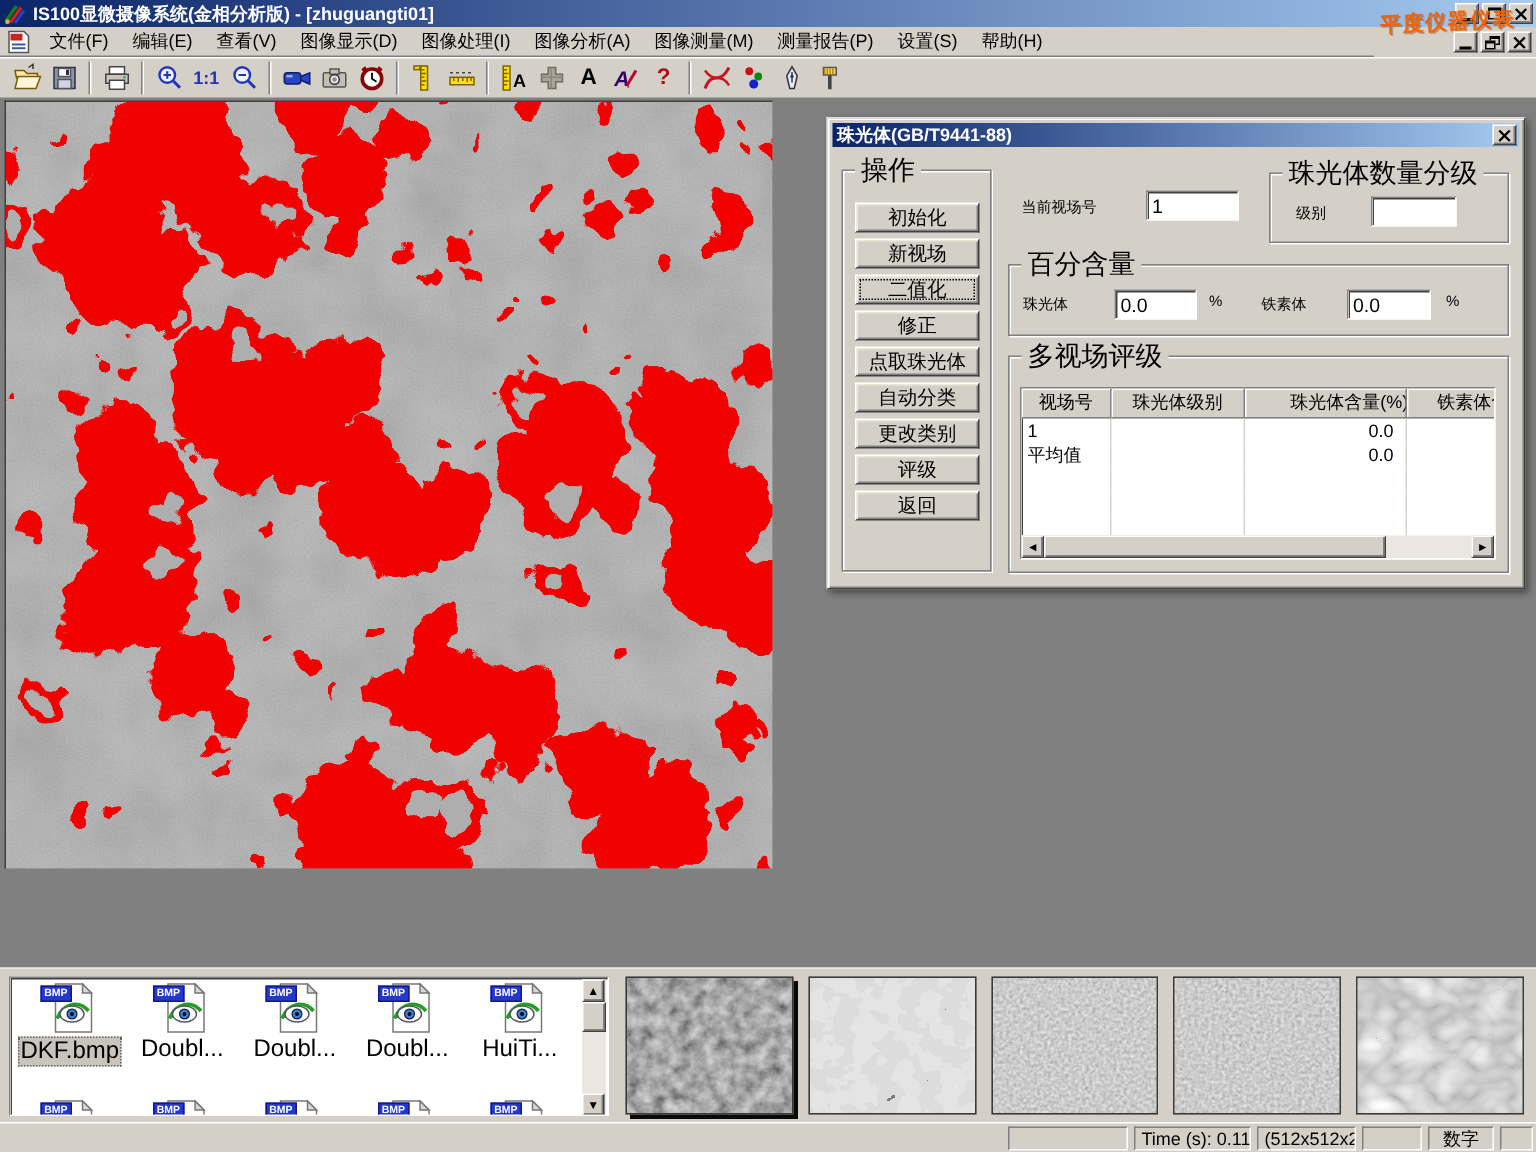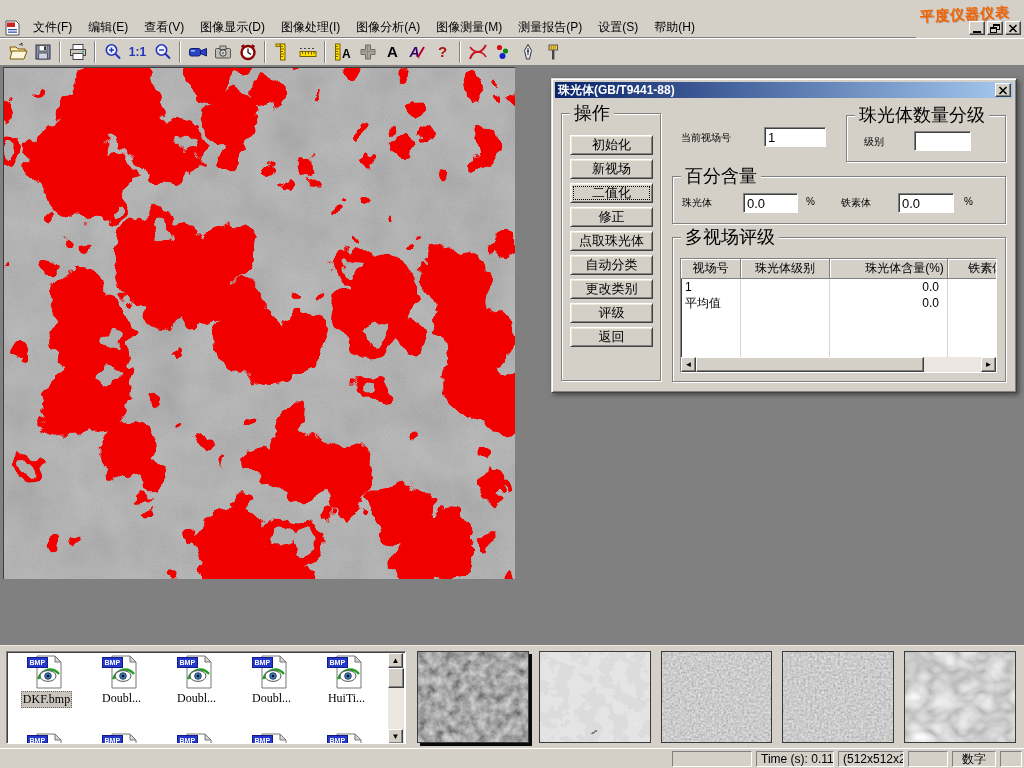--- a/index.html
+++ b/index.html
@@ -67,37 +67,37 @@
   
   .mv-table{position:absolute;left:128px;top:179px;width:317px;height:115px;background:#fff;
     border:1px solid;border-color:#808080 #fff #fff #808080;box-shadow:inset 1px 1px 0 #404040;overflow:hidden;}
   .mv-row{display:flex;height:16px;}
   .mv-row.header{height:20px;}
   .hcell{flex:none;background:#d4d0c8;border-right:1px solid #808080;border-bottom:1px solid #808080;
     box-shadow:inset 1px 1px 0 #fff;display:flex;align-items:center;justify-content:center;
     font-size:12px;white-space:nowrap;overflow:hidden;}
   .ccell{flex:none;border-right:1px solid #d8d4cc;font-size:12px;display:flex;align-items:center;
     white-space:nowrap;overflow:hidden;}
-  .c0{width:60px;} .c1{width:89px;} .c2{width:118px;padding-left:32px;} .c3{width:120px;}
+  .c0{width:60px;} .c1{width:89px;} .c2{width:108px;padding-left:32px;} .c3{width:120px;}
   .ccell.c0{padding-left:4px;} .ccell.c2{justify-content:flex-end;padding-right:8px;}
   .hscroll{position:absolute;left:0;bottom:0;width:100%;height:15px;background:#ebe7e0;display:flex;}
   .sbtn{width:15px;height:15px;flex:none;display:flex;align-items:center;justify-content:center;
     font-size:8px;background:#d4d0c8;border:1px solid;border-color:#fff #404040 #404040 #fff;
     box-shadow:inset -1px -1px 0 #808080;padding:0;color:#000;}
   .hthumb{width:228px;height:15px;flex:none;background:#d4d0c8;border:1px solid;border-color:#fff #404040 #404040 #fff;box-shadow:inset -1px -1px 0 #808080;}
   .hspacer{flex:1;}
   
   .bottom{position:absolute;left:0;top:645px;width:1024px;height:103px;background:#d4d0c8;border-top:1px solid #ece9d8;}
   .filelist{position:absolute;left:6px;top:5px;width:400px;height:93px;overflow:hidden;}
   .filerow{position:absolute;left:2px;top:3px;display:flex;}
   .fileitem{width:75px;display:flex;flex-direction:column;align-items:center;flex:none;}
   .ficon{position:relative;width:34px;height:34px;flex:none;}
   .badge{position:absolute;left:-3px;top:2px;background:#2438cc;color:#fff;font-size:7px;font-weight:bold;
     padding:1px 2px;border:1px solid #111a88;line-height:7px;letter-spacing:0;}
-  .fname{font-family:Liberation Serif, serif;font-size:12px;margin-top:2px;white-space:nowrap;}
+  .fname{font-family:Liberation Sans, sans-serif;font-size:16px;margin-top:2px;white-space:nowrap;}
   .fname.selected{background:#c9c5bd;border:1px dotted #666;padding:0 1px;}
   .vscroll{position:absolute;right:1px;top:1px;width:16px;height:91px;background:#ebe7e0;display:flex;flex-direction:column;}
   .vthumb{height:20px;width:100%;background:#d4d0c8;border:1px solid;border-color:#fff #404040 #404040 #fff;box-shadow:inset -1px -1px 0 #808080;}
   .vspacer{flex:1;}
   .thumbs{position:absolute;left:417px;top:5px;right:8px;height:92px;display:flex;gap:10px;}
   .thumb{flex:1;border:1px solid #3a3a3a;background:#999;overflow:hidden;}
   .thumb.active{box-shadow:3px 3px 0 #0a0a0a;}
   .thumb svg{display:block;width:100%;height:100%;}
   
   .status{position:absolute;left:0;top:748px;width:1024px;height:20px;background:#d4d0c8;border-top:1px solid #fff;}
@@ -119,20 +119,42 @@
         <ellipse cx="18" cy="21" rx="8" ry="5.4" fill="#fdfdfd" stroke="#556" stroke-width="1"></ellipse>
         <circle cx="18" cy="21" r="3.3" fill="#3b7fd0" stroke="#123" stroke-width="0.8"></circle>
         <circle cx="18" cy="21" r="1.3" fill="#000"></circle>
       </symbol>
       <symbol id="x-glyph" viewBox="0 0 10 9">
         <path d="M1.5 1 L8.5 8 M8.5 1 L1.5 8" stroke="#000" stroke-width="1.6" fill="none"></path>
       </symbol>
     </defs>
   </svg>
 
+  <div class="titlebar">
+    <svg class="app-icon" width="16" height="16" viewBox="0 0 16 16">
+      <path d="M2 13 L9 3" stroke="#1a7a1a" stroke-width="2.4"></path>
+      <path d="M5 14 L12 4" stroke="#cc2222" stroke-width="2.2"></path>
+      <path d="M8 14.5 L14 6" stroke="#2244cc" stroke-width="2"></path>
+      <circle cx="3" cy="13.5" r="1.6" fill="#d4b04a"></circle>
+    </svg>
+    <span class="title">IS100显微摄像系统(金相分析版) - [zhuguangti01]</span>
+    <div class="win-btns">
+      <button class="wbtn">
+          <span class="glyph-min"></span>
+        </button>
+      <button class="wbtn">
+          <span class="glyph-max"></span>
+        </button>
+      <button class="wbtn">
+          <svg width="10" height="9">
+            <use href="#x-glyph"></use>
+          </svg>
+        </button>
+    </div>
+  </div>
   <div class="watermark">平度仪器仪表</div>
 
   <div class="menubar">
     <svg class="doc-icon" viewBox="0 0 17 16">
       <polygon points="2,1 12,1 15,4 15,15 2,15" fill="#fff" stroke="#555"></polygon>
       <rect x="3" y="2.5" width="8" height="4.5" fill="#cc2222"></rect>
       <rect x="4" y="9" width="9" height="1.3" fill="#3355aa"></rect>
       <rect x="4" y="11.5" width="9" height="1.3" fill="#3355aa"></rect>
     </svg>
     <span class="menu-item">文件(F)</span>

